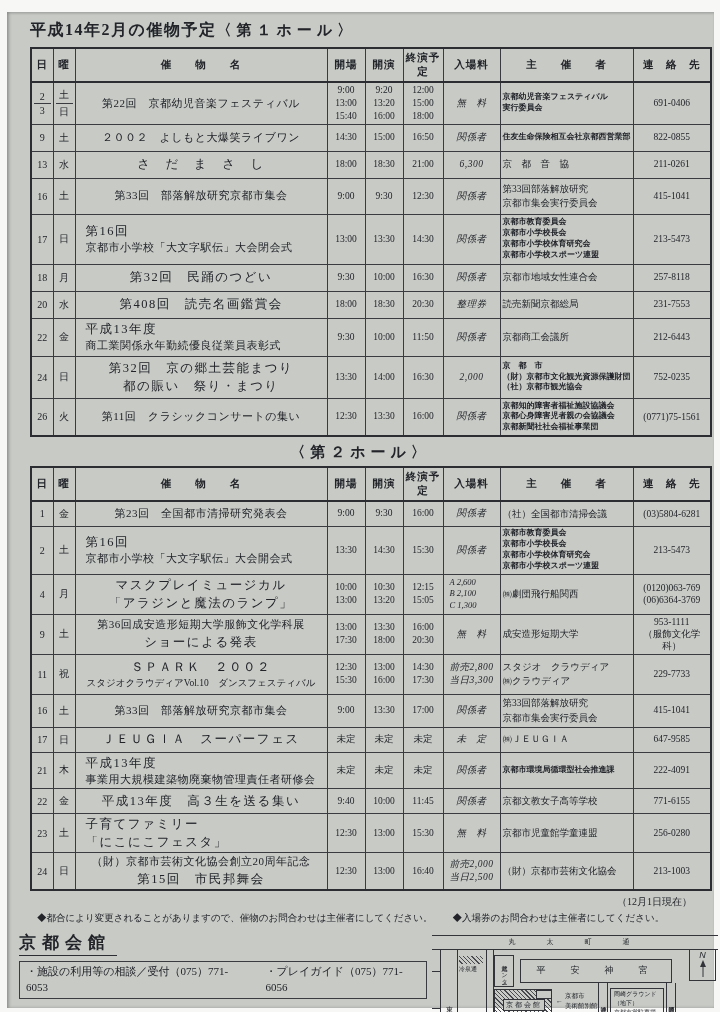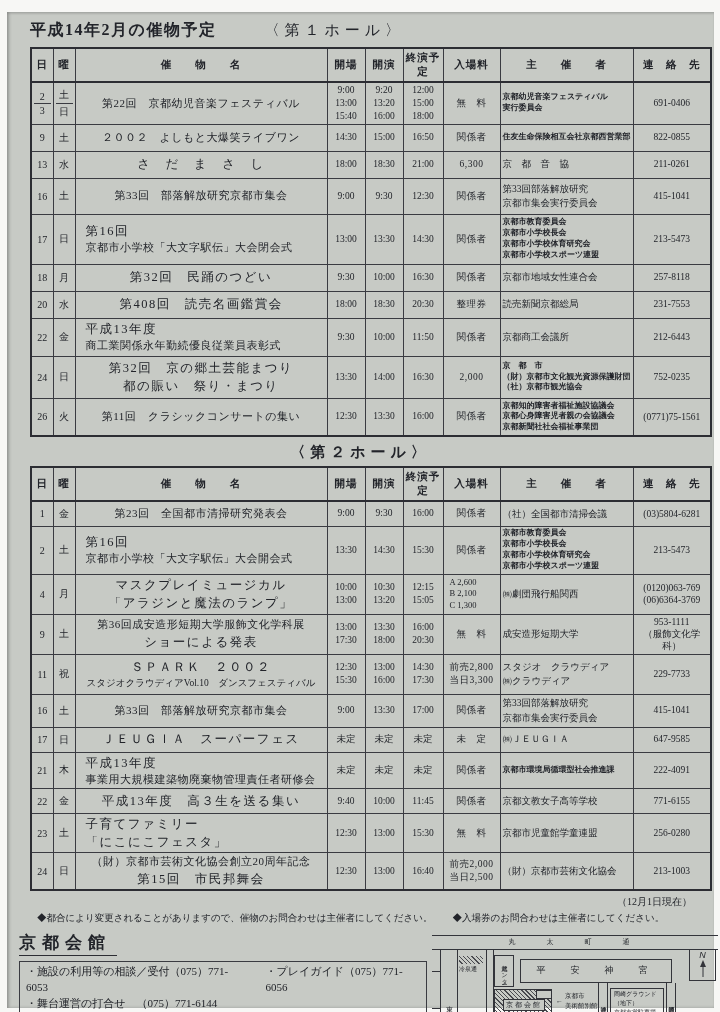--- a/index.html
+++ b/index.html
@@ -1,38 +1,38 @@
 <!DOCTYPE html>
 <html><head>
 <meta charset="utf-8">
 <style>
   html,body{margin:0;padding:0;}
   body{width:720px;height:1012px;background:#f7f7f5;font-family:"Liberation Serif",serif;color:#22242a;position:relative;overflow:hidden;}
   .paper{position:absolute;left:7px;top:12px;width:707px;height:996px;background:#c7cac5;box-shadow:inset 2px 0 3px rgba(60,60,60,.35), inset 0 2px 2px rgba(120,120,120,.2);}
   
   .title-row{display:flex;align-items:baseline;margin:8px 0 6px 23px;}
   .main-title{font-size:16px;font-weight:bold;letter-spacing:1.5px;}
-  .hall-title{font-size:15px;font-weight:normal;letter-spacing:5px;margin-left:48px;}
+  .hall-title{font-size:15px;font-weight:bold;letter-spacing:5px;}
   .hall2-heading{text-align:center;font-size:15px;font-weight:bold;letter-spacing:5px;margin:6px 0 4px 0;}
   
   table.sched{border-collapse:collapse;table-layout:fixed;width:680px;margin-left:23px;background:transparent;border:2px solid #2c2d33;}
   table.sched th,table.sched td{border:1px solid #3a3b41;padding:1px 2px;vertical-align:middle;overflow:hidden;}
   table.sched thead th{border-bottom:2px solid #2c2d33;font-size:10.5px;font-weight:bold;letter-spacing:1px;padding:2px 0;}
   th.small-h{font-size:8px;letter-spacing:0;}
   td.c-day,td.c-wk{text-align:center;font-size:10px;padding:0;}
   td .stack{display:flex;flex-direction:column;justify-content:center;height:100%;}
   td .stack .split{border-bottom:1px solid #3a3b41;}
   td .stack div{padding:1px 0;}
   td.c-event{text-align:center;}
   td.c-event.left{text-align:left;padding-left:10px;}
   .ev-n{font-size:12.5px;letter-spacing:1.5px;line-height:1.45;}
   .ev-s{font-size:11px;letter-spacing:.5px;line-height:1.4;}
   .ev-xs{font-size:9.5px;letter-spacing:0;line-height:1.5;}
   td.c-time{text-align:center;font-size:9.5px;line-height:1.35;}
-  td.c-adm{text-align:center;font-size:9.5px;line-height:1.35;letter-spacing:.5px;}
+  td.c-adm{text-align:center;font-size:9.5px;line-height:1.35;letter-spacing:.5px;font-style:italic;}
   td.c-adm.adm-s{font-size:8.5px;letter-spacing:0;text-align:left;padding-left:6px;margin-left:48px;}
   td.c-org{text-align:left;padding-left:5px;}
   .org-n{font-size:9.5px;line-height:1.5;}
   .org-s{font-size:8px;line-height:1.35;letter-spacing:0;font-weight:bold;}
   td.c-con{text-align:center;font-size:9.5px;line-height:1.3;}
   
   .asof{font-size:10px;text-align:right;padding:4px 22px 0 0;}
   .notes{display:flex;gap:20px;font-size:9.5px;margin:3px 0 0 30px;}
   
   .bottom{position:relative;height:170px;margin-top:6px;}
@@ -871,21 +871,20 @@
   </div>
 
   <div class="bottom">
     <div class="venue">
       <div class="venue-name">京都会館</div>
       <div class="venue-box">
         <div class="row1">
           <span>・施設の利用等の相談／受付（075）771-6053</span>
           <span>・プレイガイド（075）771-6056</span>
         </div>
-        <div>・舞台運営の打合せ　（075）771-6144</div>
       </div>
       
       
       
       
     </div>
 
     <div class="map">
       <div class="m st-h" style="left:0;top:2px;width:286px;height:15px;">
         <span class="mlbl ls10">丸　太　町　通</span>

